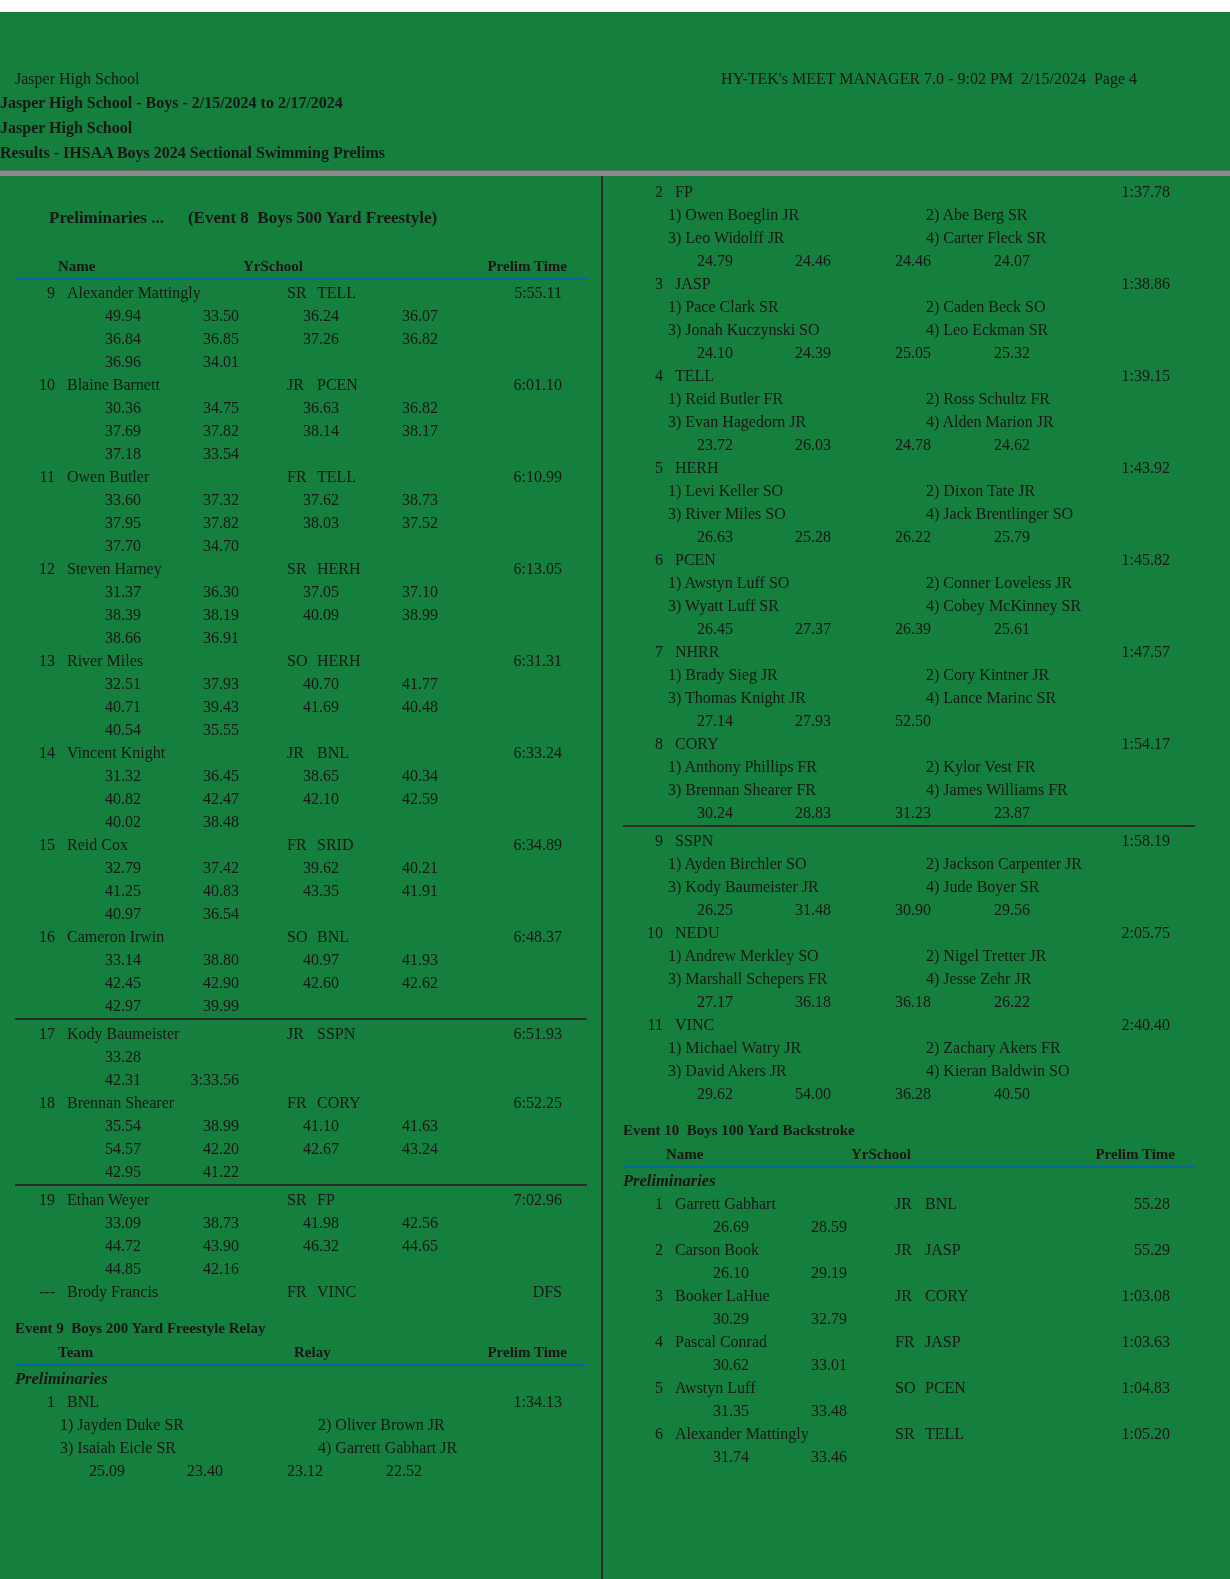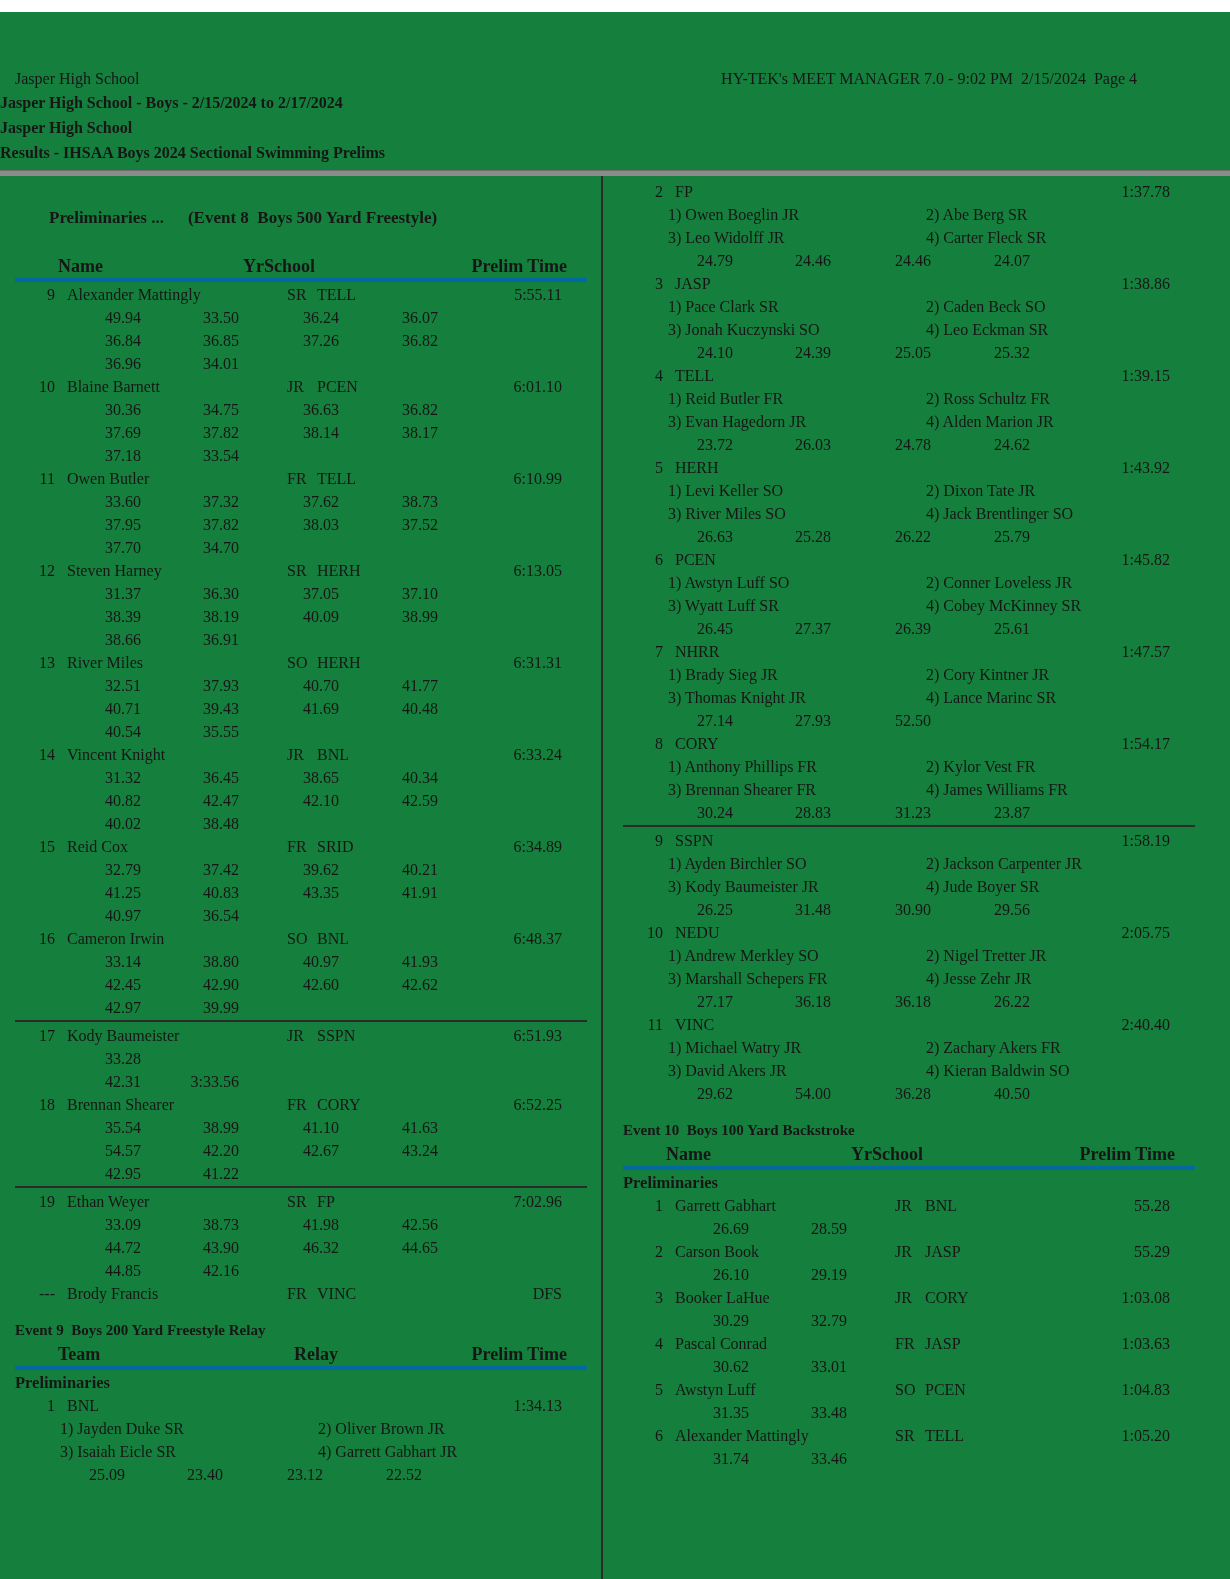--- a/index.html
+++ b/index.html
@@ -18,28 +18,28 @@
   .columns { display:flex; position:relative; padding:4px 15px 0 15px; align-items:flex-start; }
   .col-left  { width:572px; flex:none; }
   .col-right { width:572px; flex:none; margin-left:36px; }
   .v-divider { position:absolute; left:601px; top:0px; height:1412px; width:2px; background:#2a2a2a; }
 
   .section-head { font-weight:bold; font-size:17px; line-height:25px; white-space:pre; }
   .section-head .evt-label { margin-left:24px; }
 
   .event-title { font-weight:bold; font-size:15px; line-height:25px; margin-top:13px; white-space:pre; }
 
-  .tbl-head { display:flex; font-weight:bold; font-size:18px; line-height:23px;
-              border-bottom:4px solid #0369a1; margin-bottom:1px; }
+  .tbl-head { display:flex; font-weight:bold; font-size:15px; line-height:23px;
+              border-bottom:2px solid #0369a1; margin-bottom:1px; }
   .tbl-head .h1 { margin-left:43px; width:185px; flex:none; }
   .tbl-head .h2 { flex:1; }
   .tbl-head.relay .h2 { padding-left:51px; box-sizing:border-box; }
   .tbl-head .h3 { text-align:right; padding-right:20px; }
 
-  .subhead { font-weight:bold; font-size:16.5px; line-height:23px; }
+  .subhead { font-weight:bold; font-size:16.5px; line-height:23px;font-style:italic; }
 
   .entry-row { display:flex; line-height:23px; }
   .er-rank   { width:40px; text-align:right; flex:none; }
   .er-name   { margin-left:12px; width:220px; flex:none; }
   .er-team   { margin-left:12px; flex:1; }
   .er-yr     { width:30px; flex:none; }
   .er-school { flex:1; }
   .er-time   { text-align:right; padding-right:25px; flex:none; min-width:100px; }
 
   .swimmers-row { display:flex; line-height:23px;align-items:center; }

